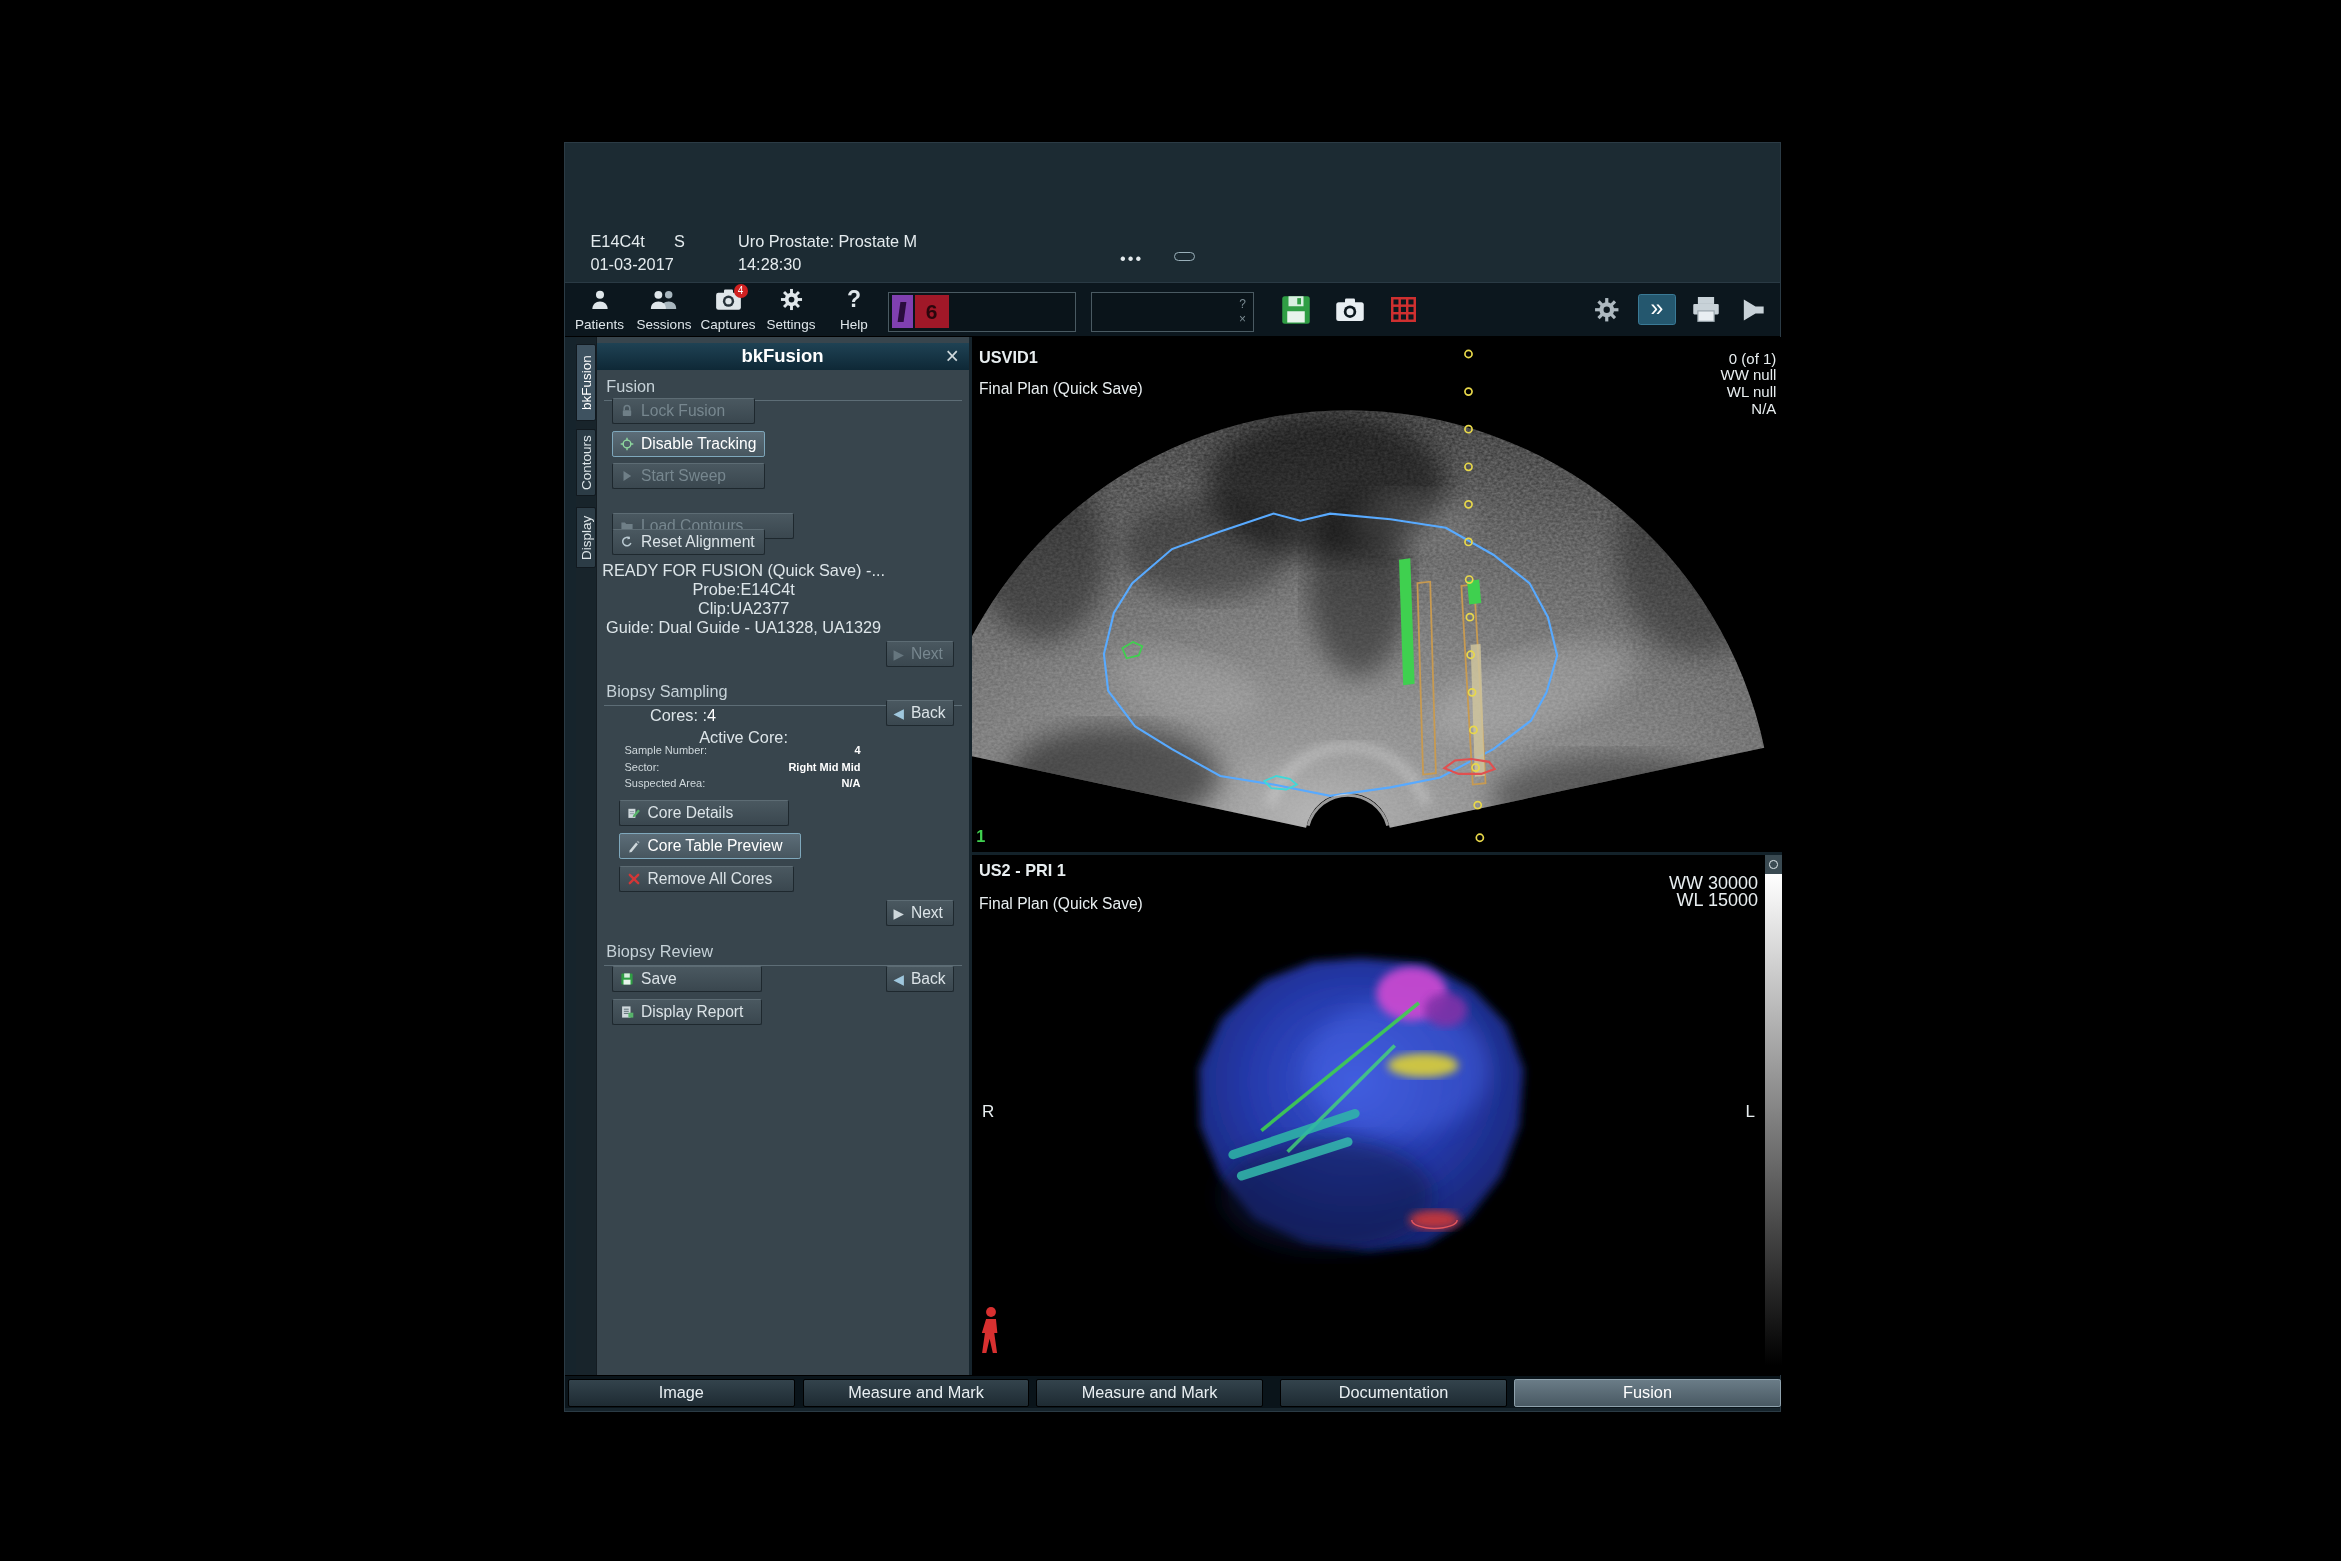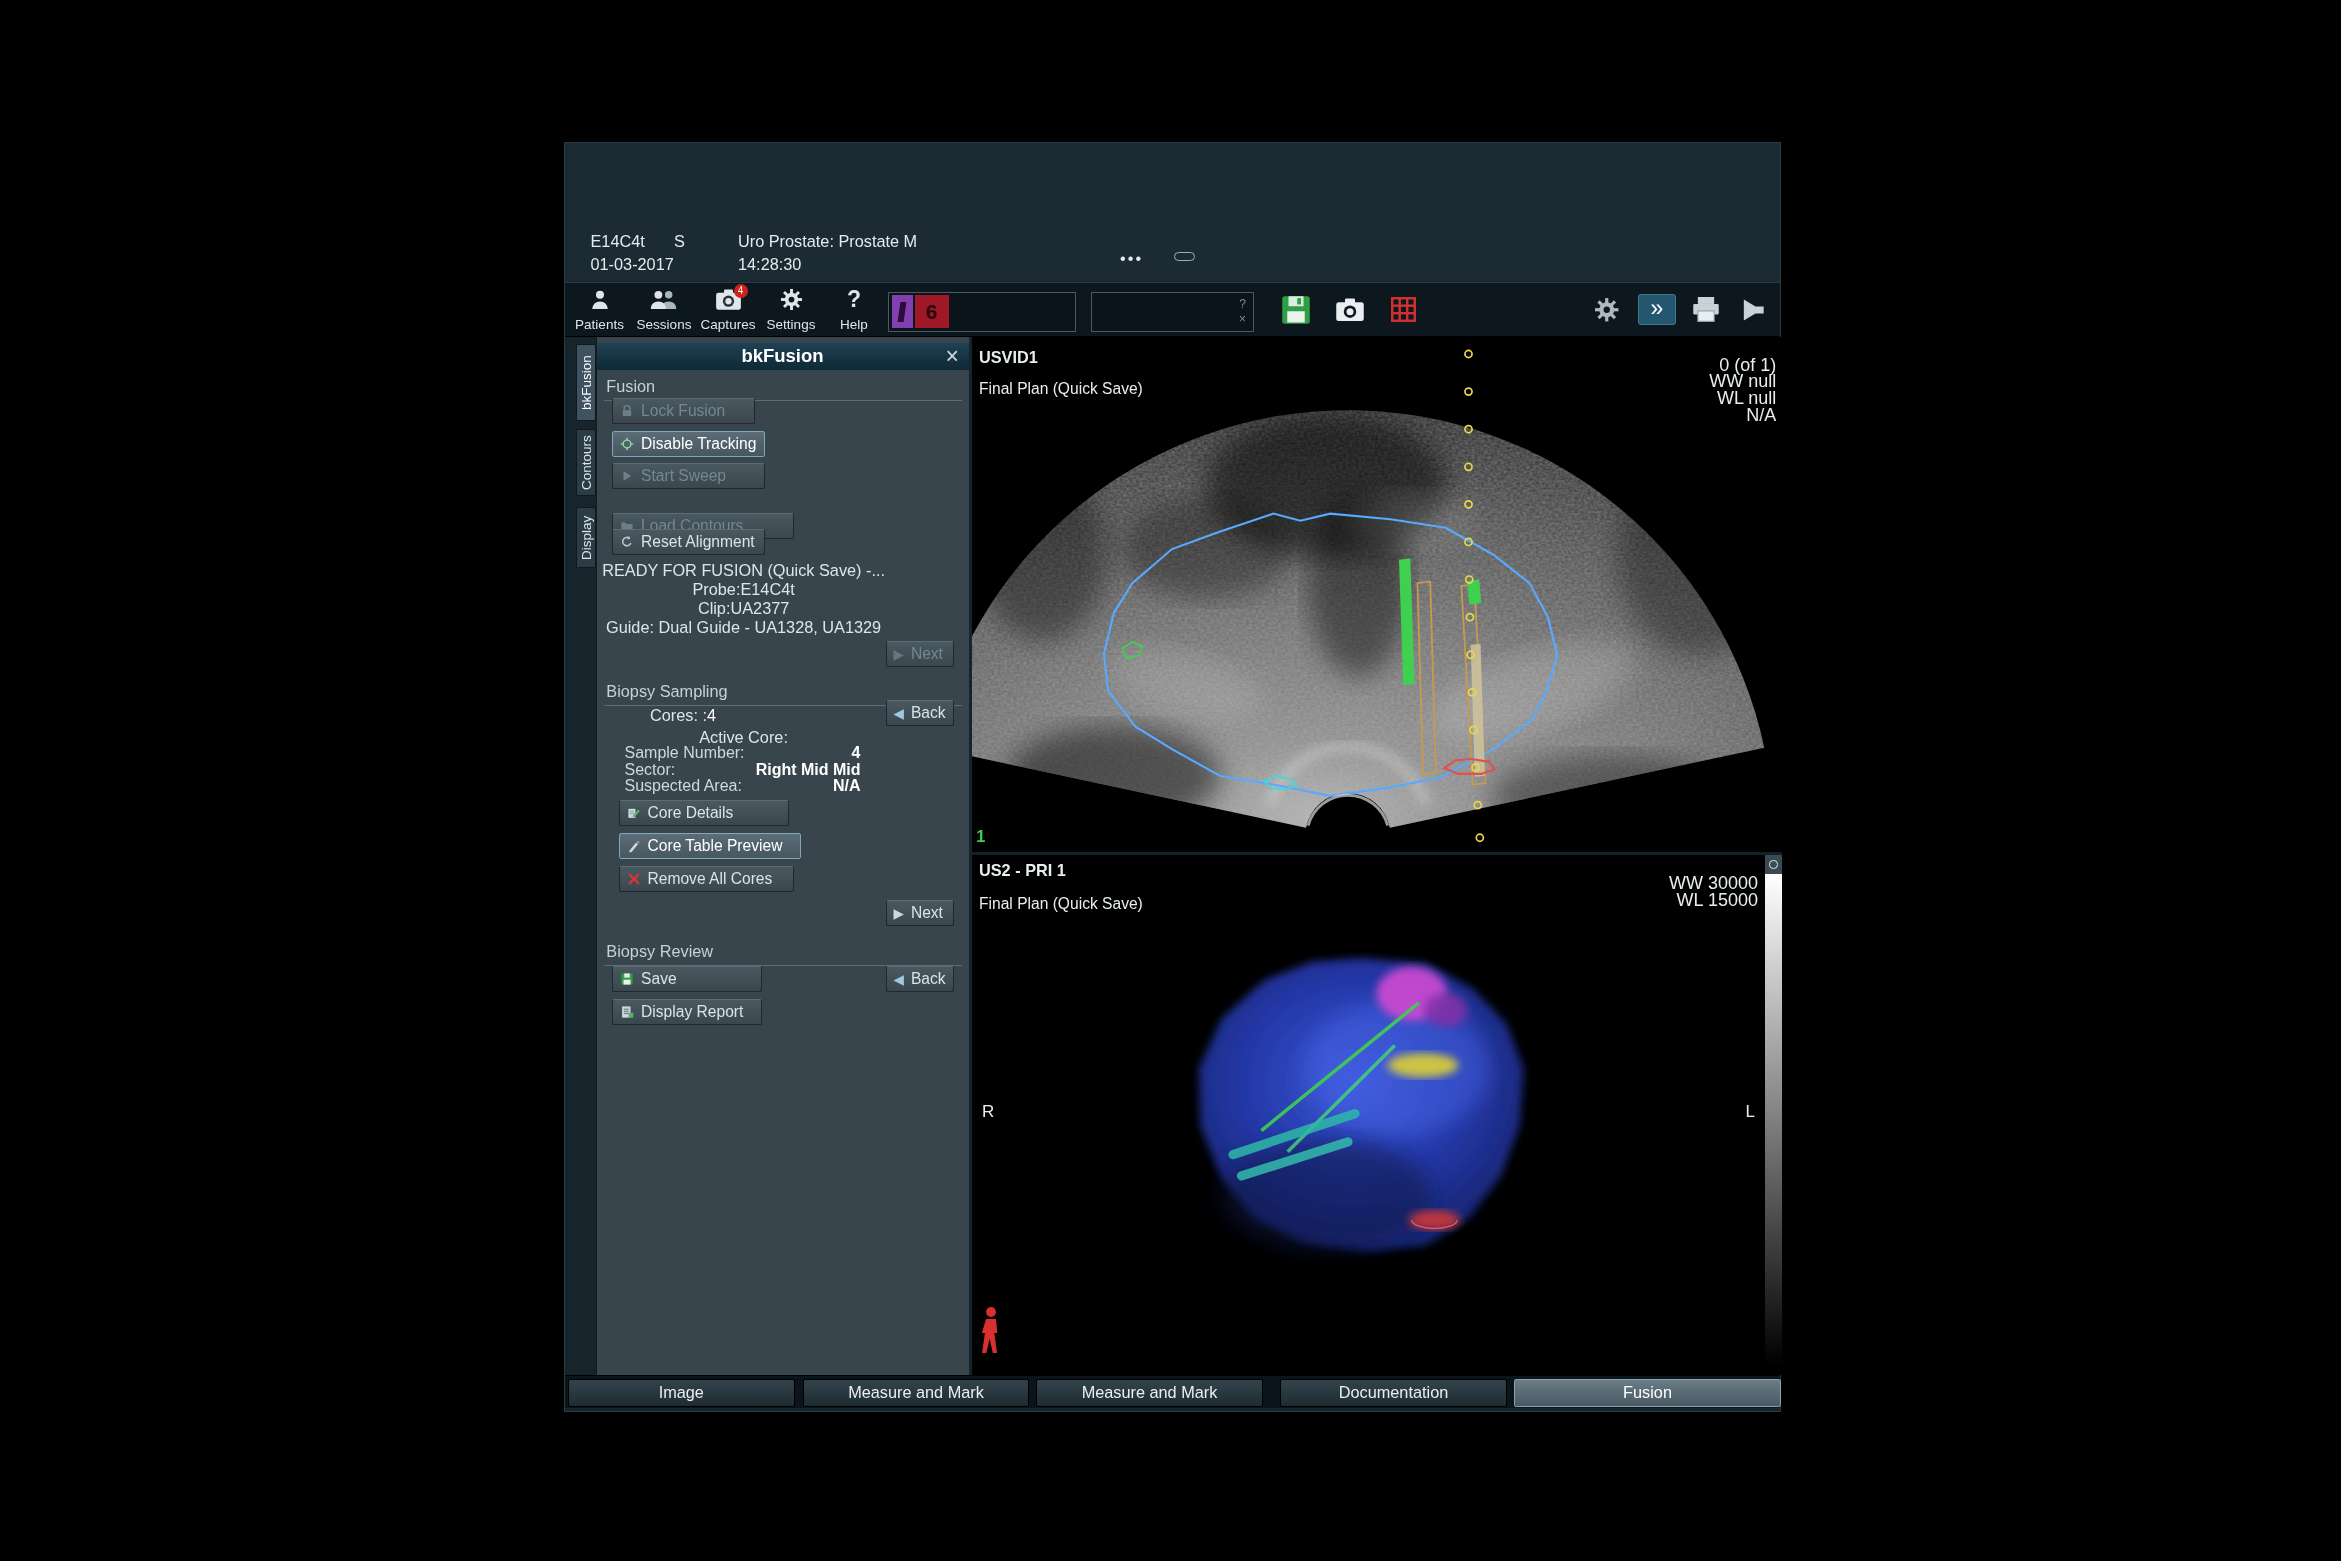--- a/index.html
+++ b/index.html
@@ -40,21 +40,21 @@
   .sech { position:absolute; left:7px; width:358px; color:#c6d2d8; font-size:16.3px; border-bottom:0.7px solid #5d6d76; padding:0 0 4.3px 2.8px; }
   .btn { position:absolute; height:26px; background:linear-gradient(#4a5860,#3a474f); border:0.7px solid #1e282e; border-top-color:#5d6c74;
          color:#dbe3e7; font-size:15.6px; display:flex; align-items:center; gap:7px; padding:0 7px; border-radius:2.1px; white-space:nowrap; }
   .btn.disabled { color:#77878f; }
   .btn.hl { background:linear-gradient(#5c6d78,#47565f); border-color:#7fa8bc; color:#fff; }
   .arrow { font-size:13.5px; }
   .arr-back { color:#9fc7dd; }
   .arr-next { color:#cfd8dc; }
   .btn.disabled .arr-next { color:#66767e; }
   .inforow { position:absolute; left:15.6px; width:263px; color:#dde5e9; font-size:16.3px; display:flex; justify-content:center; white-space:nowrap; }
-  .subrow { position:absolute; left:28px; width:236px; color:#cfd8dc; font-size:16px; display:flex; justify-content:space-between; white-space:nowrap; }
+  .subrow { position:absolute; left:28px; width:236px; color:#cfd8dc; font-size:11px; display:flex; justify-content:space-between; white-space:nowrap; }
   .subrow b, .coresval { color:#fff; }
 
   
   .main { position:absolute; left:407px; top:194px; width:810px; height:1038px; background:#000; }
   .usview { position:absolute; left:0; top:5.7px; width:810px; height:510px; background:#000; overflow:hidden; }
   .v3d { position:absolute; left:0; top:518px; width:810px; height:510px; background:#000; overflow:hidden; }
   .vdiv { position:absolute; left:0; top:515px; width:810px; height:2.8px; background:#13222a; }
   .fill { position:absolute; left:0; top:0; width:100%; height:100%; }
   .ovl { position:absolute; color:#e8eef0; font-size:15.6px; white-space:nowrap; z-index:3; }
   .ovl.bold { font-weight:bold; font-size:16.3px; }
@@ -422,21 +422,21 @@
             <circle cx="707" cy="545" r="5"></circle>
             <circle cx="710" cy="598" r="5"></circle>
           <circle cx="713" cy="651" r="5"></circle>
             <circle cx="716" cy="697" r="5"></circle>
         </g>
         <circle cx="530" cy="695" r="58" fill="#000"></circle>
         <path d="M474 680 A58 58 0 0 1 586 680" stroke="#dddddd" stroke-width="4" fill="none" opacity="0.7"></path>
       </svg>
       <span class="ovl bold" style="left:7px;top:5.7px">USVID1</span>
       <span class="ovl" style="left:7px;top:37px">Final Plan (Quick Save)</span>
-      <div class="ovl metacol" style="right:5.7px;top:14px;font-size:18px">
+      <div class="ovl metacol" style="right:5.7px;top:8px;font-size:15px">
         <span>0 (of 1)</span>
         <span>WW null</span>
         <span>WL null</span>
         <span>N/A</span>
       </div>
       <span class="ovl usmark" style="left:4.3px;top:484px">1</span>
     </div>
 
     <div class="vdiv"></div>
 

